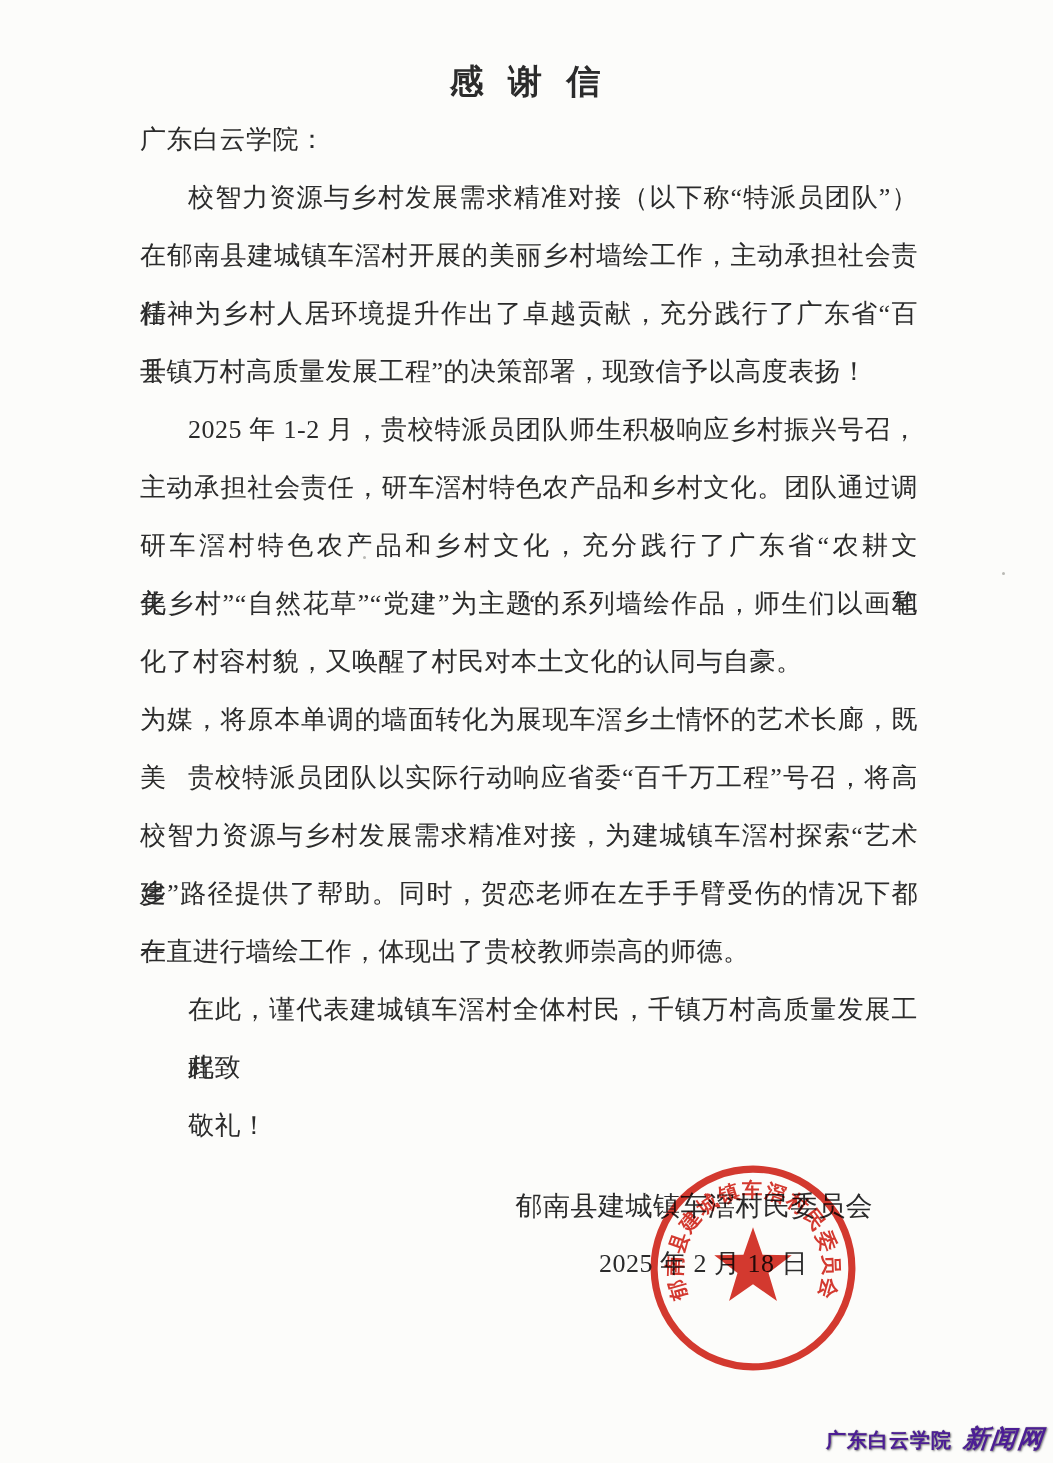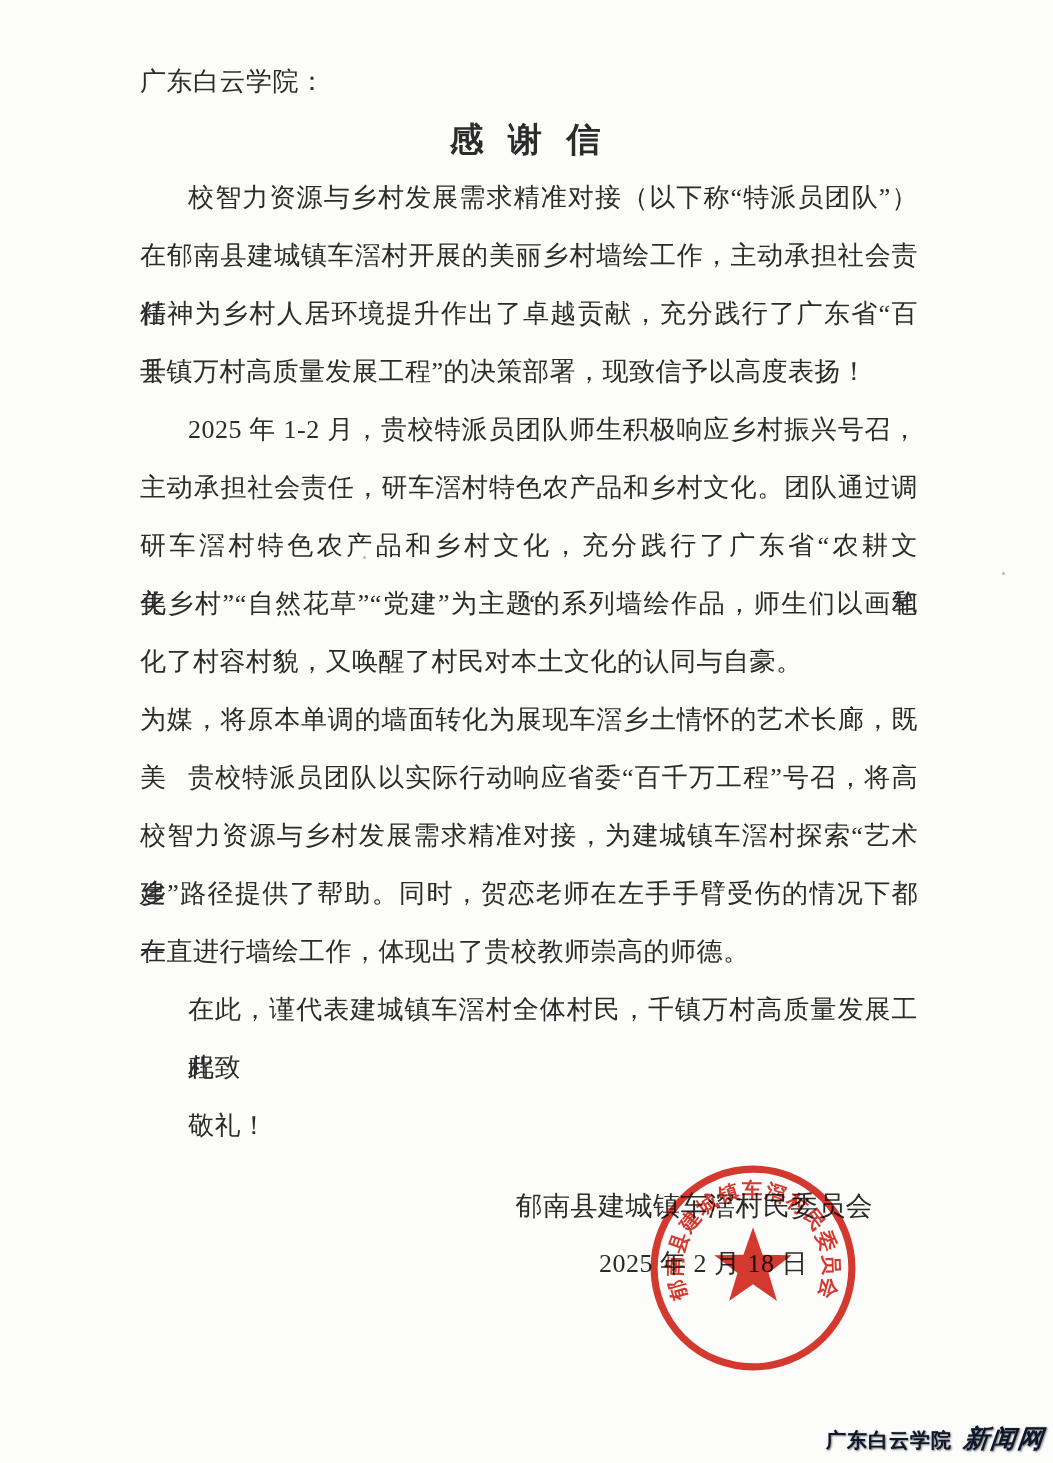--- a/index.html
+++ b/index.html
@@ -40,38 +40,38 @@
     padding-right:110px;font-size:26px;
   }
   .seal{
     position:absolute;left:648px;top:1162px;
     width:210px;height:212px;
     mix-blend-mode:multiply;opacity:.92;
   }
   .watermark{
     position:absolute;right:8px;bottom:8px;
     display:flex;align-items:baseline;gap:12px;
-    color:#0f172a;
+    color:#4c1d95;
     text-shadow:0 0 1px #8a8a8a,1px 1px 2px #777;
     font-weight:bold;
   }
   .watermark .wm-site{font-size:20px;letter-spacing:1px;}
   .watermark .wm-section{font-size:25px;font-style:italic;transform:skewX(-6deg);letter-spacing:2px;}
   .speck{position:absolute;width:3px;height:3px;border-radius:50%;background:#b9b9b4;}
 </style>
 </head>
 <body>
 
 <div class="page">
 
   <div class="content">
 
+    <div class="line title">感 谢 信</div>
+
     <div class="line">广东白云学院：</div>
-
-    <div class="line title">感 谢 信</div>
 
     <div class="line fill indent">校智力资源与乡村发展需求精准对接（以下称“特派员团队”）</div>
     <div class="line fill">在郁南县建城镇车滘村开展的美丽乡村墙绘工作，主动承担社会责任</div>
     <div class="line fill">精神为乡村人居环境提升作出了卓越贡献，充分践行了广东省“百县</div>
     <div class="line">千镇万村高质量发展工程”的决策部署，现致信予以高度表扬！</div>
 
     <div class="line fill indent">2025 年 1-2 月，贵校特派员团队师生积极响应乡村振兴号召，</div>
     <div class="line fill">主动承担社会责任，研车滘村特色农产品和乡村文化。团队通过调</div>
     <div class="line fill">研车滘村特色农产品和乡村文化，充分践行了广东省“农耕文化”“和</div>
     <div class="line fill">美乡村”“自然花草”“党建”为主题的系列墙绘作品，师生们以画笔</div>

